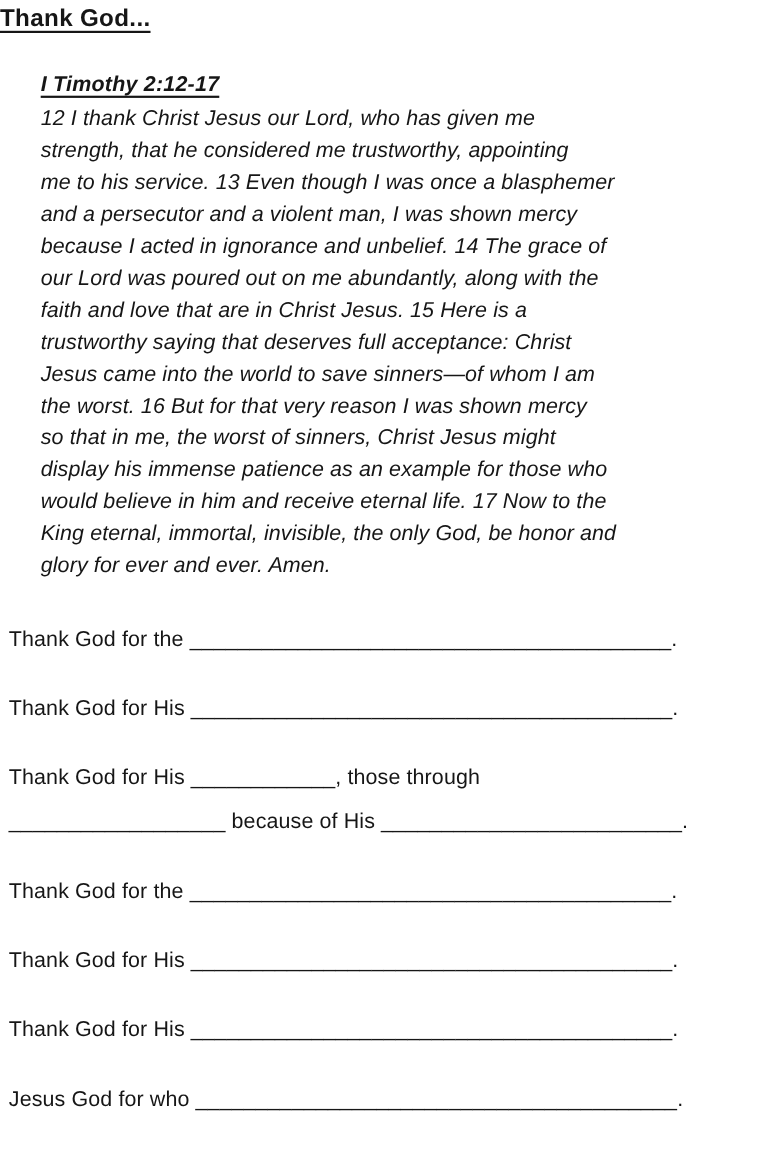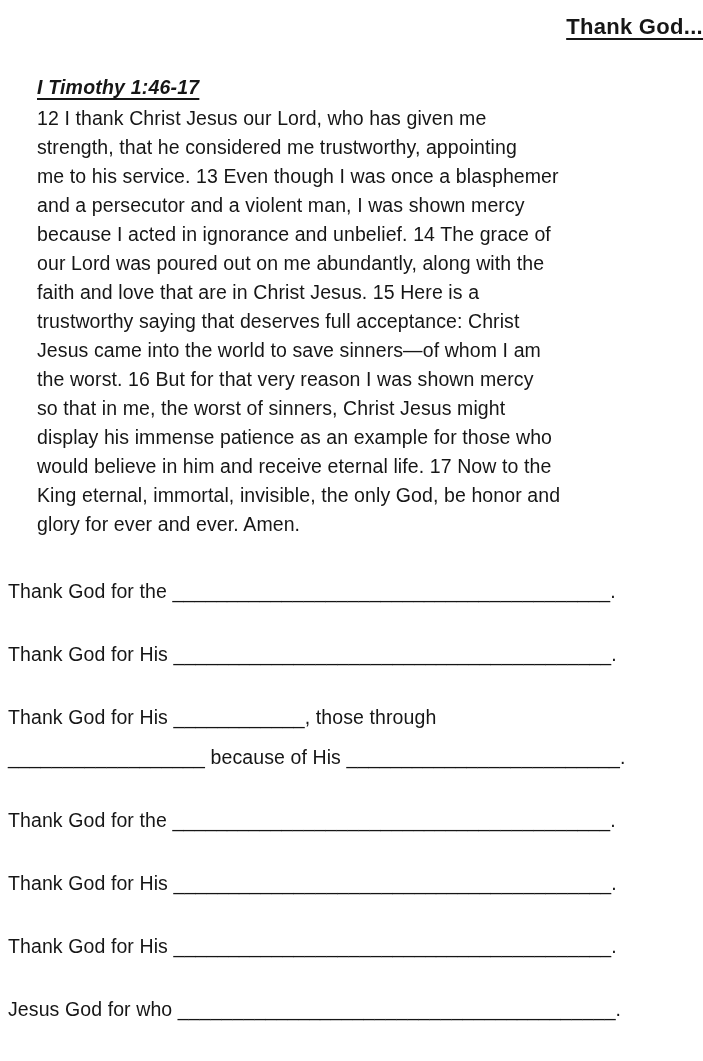--- a/index.html
+++ b/index.html
@@ -9,22 +9,22 @@
     color: #161616;
     font-family: "Liberation Sans", "DejaVu Sans", sans-serif;
     overflow: hidden;
   }
   .page {
     width: 703px; height: 1061px;
     background: #ffffff;
     position: relative;
   }
   .title {
-    margin-top: 14px;
-    text-align: right;
+    margin-top: 4px;
+    text-align: left;
     font-size: 22px;
     font-weight: 700;
     letter-spacing: 0.3px;
     text-decoration: underline;
     text-underline-offset: 4px;
     text-decoration-thickness: 1.5px;
   }
   .passage {
     margin: 36px 30px 0 37px;
   }
@@ -34,20 +34,21 @@
     font-weight: 600;
     letter-spacing: 0.2px;
     text-decoration: underline;
     text-underline-offset: 4px;
     text-decoration-thickness: 1.5px;
     display: inline-block;
   }
   .passage-text {
     margin-top: 5px;
     font-size: 19.5px;
+    font-style: italic;
     font-weight: 400;
     line-height: 29px;
     letter-spacing: 0.1px;
     white-space: pre-line;
     width: 640px;
   }
   .prompts {
     margin: 32px 10px 0 8px;
   }
   .prompt {
@@ -60,21 +61,21 @@
   }
 </style>
 </head>
 <body>
 
 <div class="page">
 
   <h1 class="title">Thank God...</h1>
 
   <div class="passage">
-    <div class="reference">I Timothy 1:46-17</div>
+    <div class="reference">I Timothy 2:12-17</div>
     <div class="passage-text">12 I thank Christ Jesus our Lord, who has given me
 strength, that he considered me trustworthy, appointing
 me to his service. 13 Even though I was once a blasphemer
 and a persecutor and a violent man, I was shown mercy
 because I acted in ignorance and unbelief. 14 The grace of
 our Lord was poured out on me abundantly, along with the
 faith and love that are in Christ Jesus. 15 Here is a
 trustworthy saying that deserves full acceptance: Christ
 Jesus came into the world to save sinners—of whom I am
 the worst. 16 But for that very reason I was shown mercy

